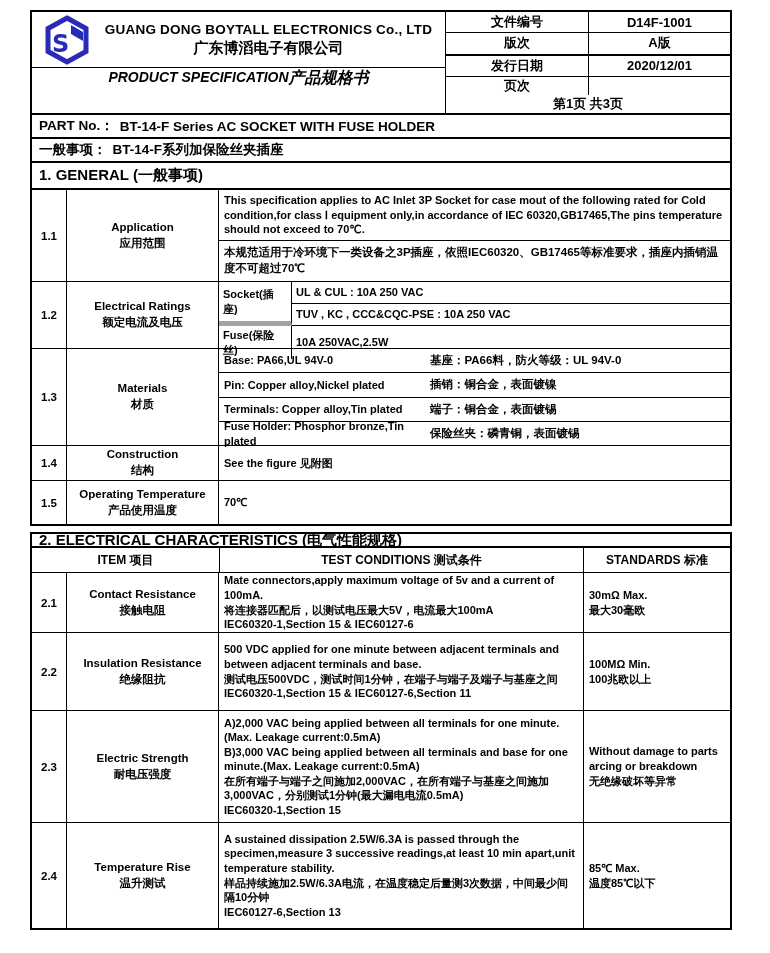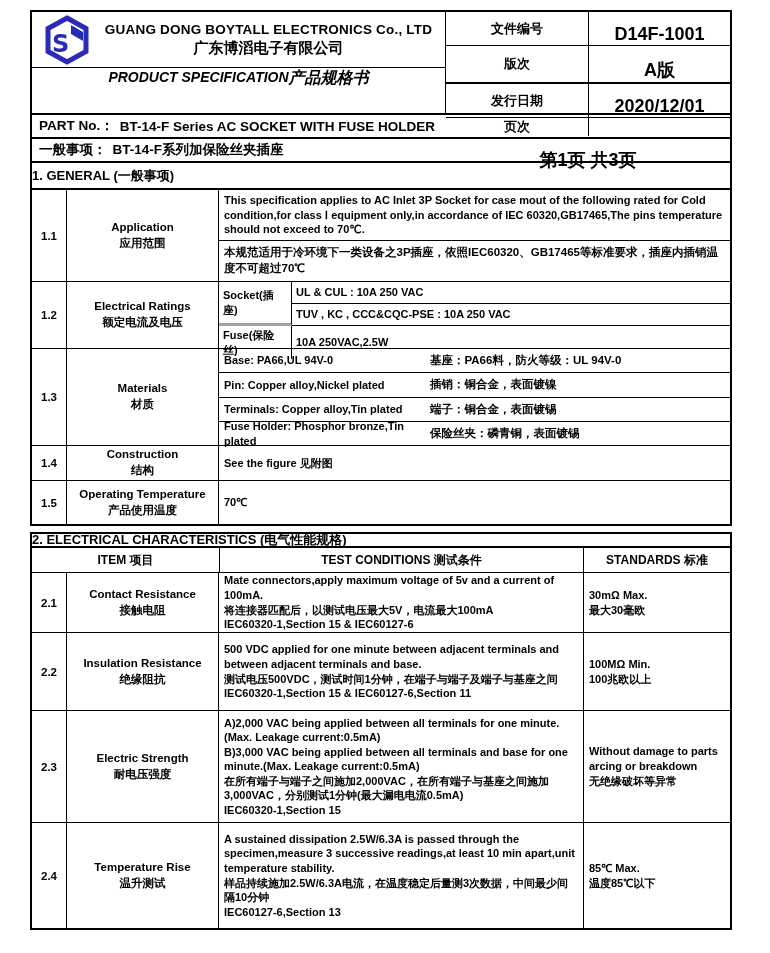--- a/index.html
+++ b/index.html
@@ -21,46 +21,46 @@
   .company-en { font-size:13.5px; letter-spacing:0.2px; }
   .company-cn { font-size:15px; }
   .hdr-title { flex:1; display:flex; flex-direction:row; justify-content:center; text-align:right; line-height:1.3;font-style:italic; }
   .title-en { font-size:14px; }
   .title-cn { font-size:16px; }
   .hdr-right { flex:1; display:flex; flex-direction:column; }
   .meta-row { flex:1; display:flex; border-bottom:1px solid #000; }
   .meta-row:nth-child(2) { border-bottom-width:2px; }
   .meta-row:last-child { border-bottom:none;flex-direction:column; }
   .meta-label { width:143px; border-right:1px solid #000; display:flex; align-items:center; justify-content:center; font-size:13px; }
-  .meta-value { flex:1; display:flex; align-items:center; justify-content:center; font-size:18px;margin-top:12px; }
+  .meta-value { flex:1; display:flex; align-items:center; justify-content:center; font-size:13px; }
 
   
   .part-box { border:2px solid #000; margin-top:-2px; height:26px; display:flex; align-items:center; padding-left:7px; font-size:13.5px; gap:6px; }
 
   
-  .sec-heading { border:2px solid #000; margin-top:-2px; height:29px; display:flex; align-items:center; font-size:13px; }
+  .sec-heading { border:2px solid #000; margin-top:-2px; height:29px; display:flex; align-items:center; padding-left:7px; font-size:15px; }
   .sec-heading.gap { margin-top:6px; height:16px; }
 
   
   .tbl { border:2px solid #000; margin-top:-2px; }
   .trow { display:flex; border-bottom:1px solid #000; }
   .trow:last-child { border-bottom:none; }
   .c-num { width:35px; border-right:1px solid #000; display:flex; align-items:center; justify-content:center; font-size:11.5px; }
   .c-item { width:152px; border-right:1px solid #000; display:flex; flex-direction:column; align-items:center; justify-content:center; text-align:center; font-size:11.5px; line-height:1.35; padding:2px; }
   .c-content { flex:1; font-size:11px; line-height:1.32; }
   .pad { padding:3px 5px; display:flex; flex-direction:column; justify-content:center; }
 
   
   .sub-en { height:51px; border-bottom:1px solid #000; padding:3px 5px; }
   .sub-cn { height:39px; padding:3px 5px; display:flex; flex-direction:column; justify-content:center; font-size:11.5px; }
 
   
   .ratings { display:grid; grid-template-columns:73px 1fr; grid-template-rows:22px 22px 1fr; height:100%; }
   .rg { padding:2px 4px; display:flex; align-items:center; font-size:11px; }
-  .rg-socket { grid-row:1/3; border-right:1px solid #000; border-bottom:3px solid #a3a3a3; }
+  .rg-socket { grid-row:1/3; border-right:1px solid #000; border-bottom:5px solid #a3a3a3; }
   .rg-v1 { border-bottom:1px solid #000; }
   .rg-v2 { border-bottom:1px solid #000; }
   .rg-fuse { border-right:1px solid #000; }
 
   
   .mat-row { display:flex; border-bottom:1px solid #000; align-items:center; padding:2px 5px; height:24.25px; }
   .mat-row:last-child { border-bottom:none; }
   .mat-en { width:206px; }
   .mat-cn { flex:1; font-size:11.5px; }
 

